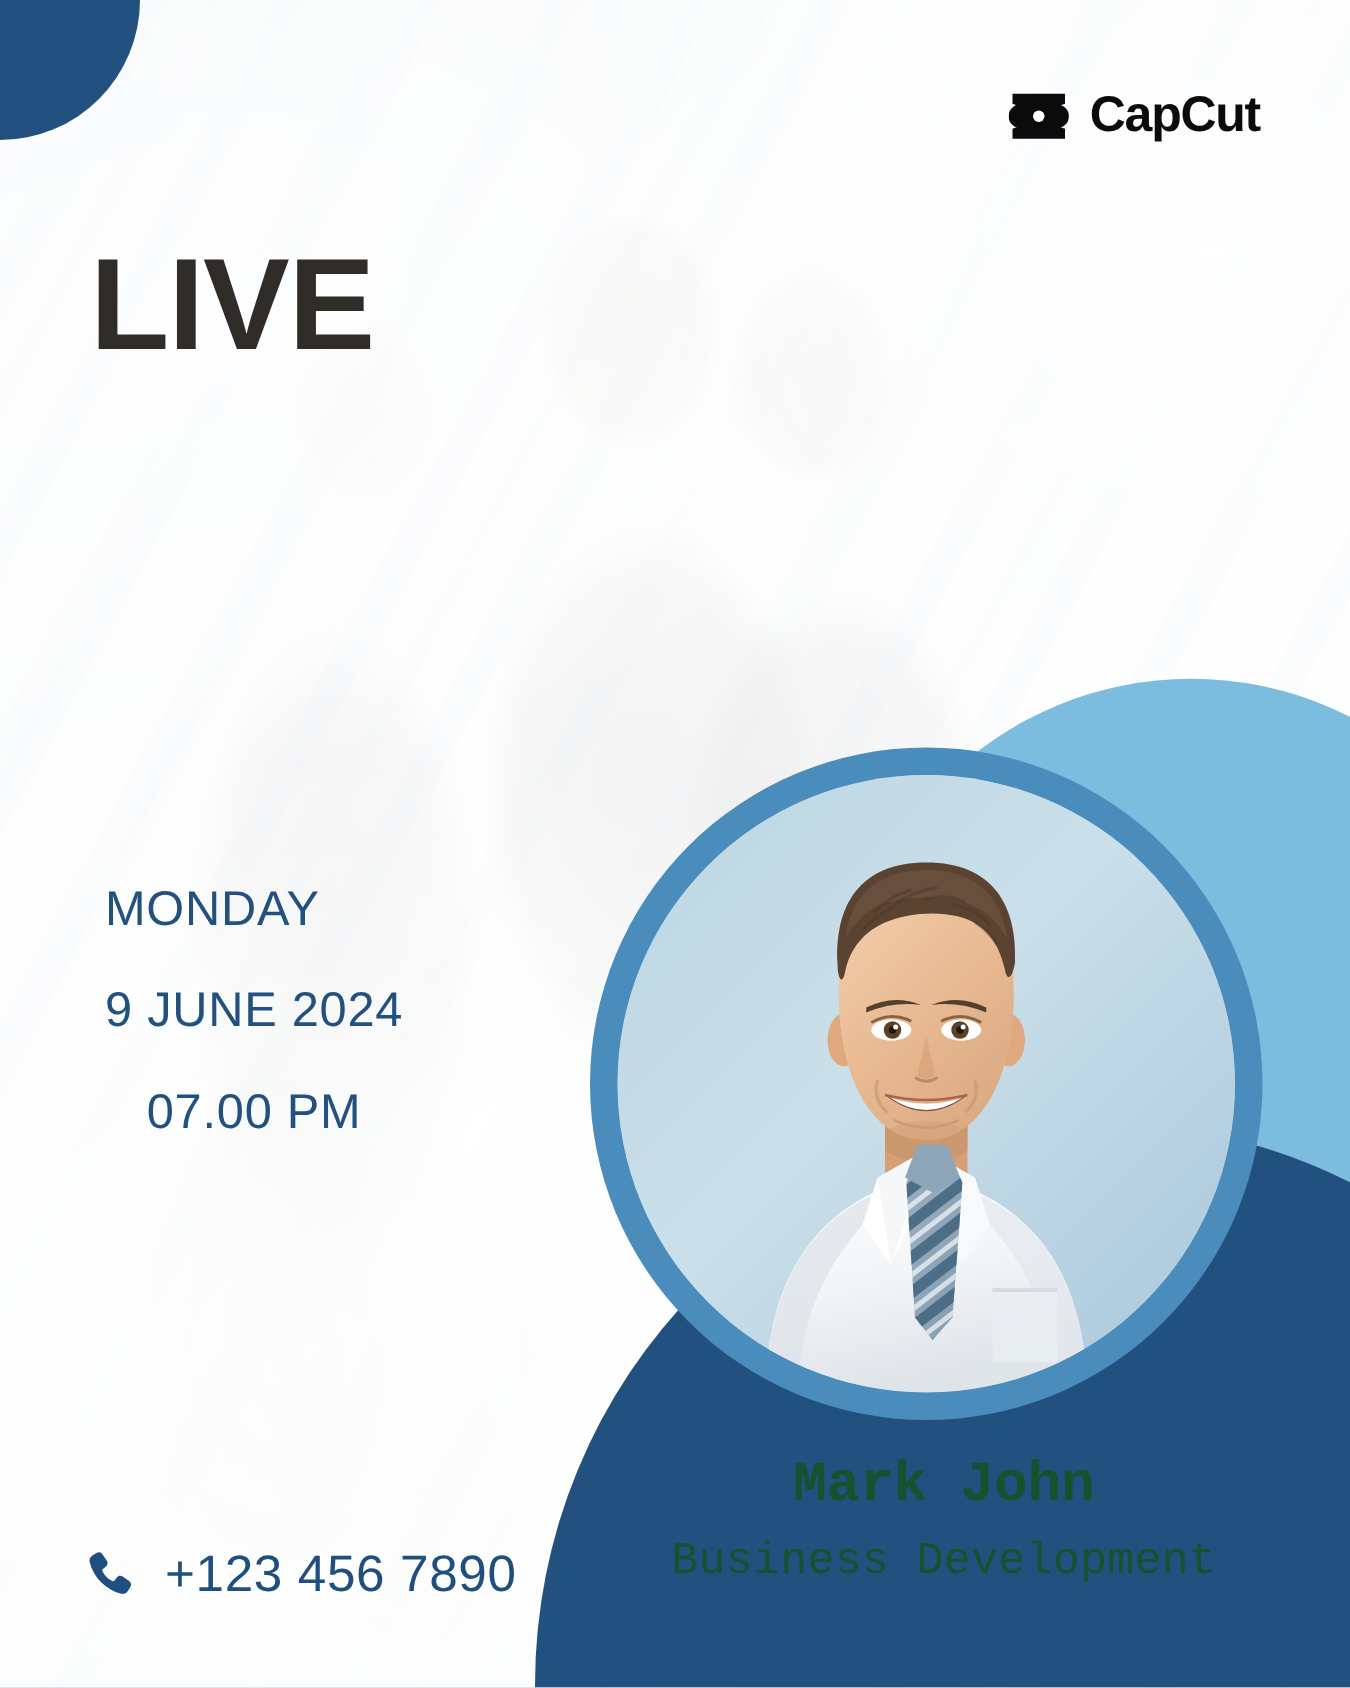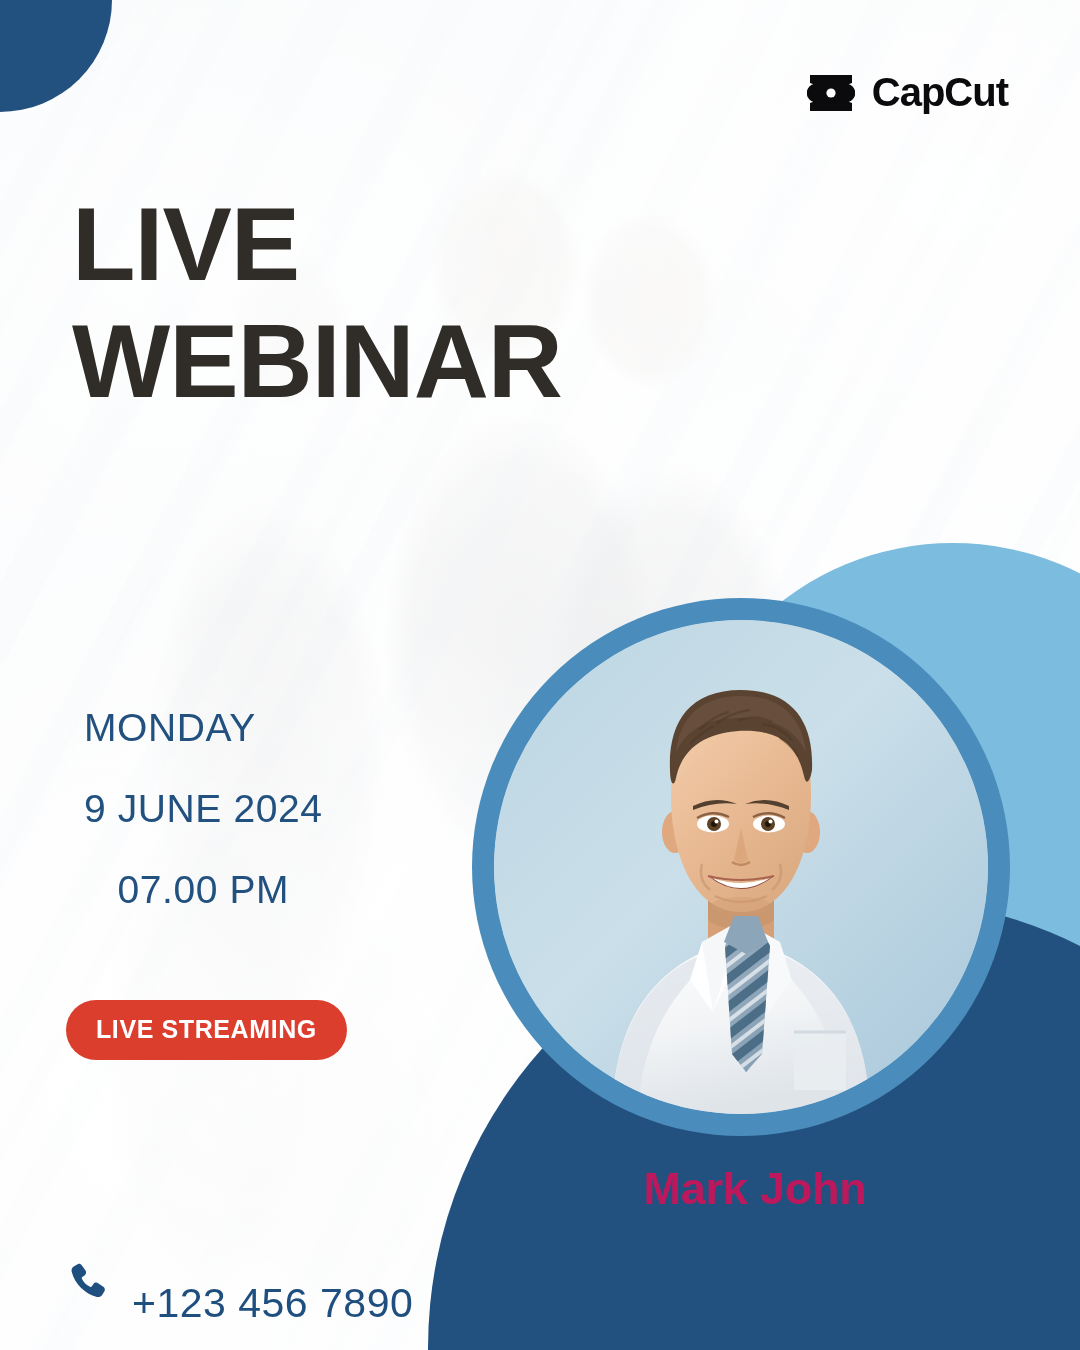--- a/index.html
+++ b/index.html
@@ -130,27 +130,27 @@
     letter-spacing:.6px;
     display:inline-block;
   }
 
   .phone-row {
     position:absolute; left:68px; top:1236px;
     display:flex; align-items:center; gap:22px;
   }
   .phone-icon { width:42px; height:42px; display:block; }
   .phone-number {
-    font-size:41px; color:#1F4F7E; font-weight:400; letter-spacing:.5px;margin-top:44px;
+    font-size:41px; color:#1F4F7E; font-weight:400; letter-spacing:.5px;
   }
 
   
   .speaker {
     position:absolute; left:430px; top:1163px;
-    width:650px; text-align:center; color:#be185d;
+    width:650px; text-align:center; color:#14532d;font-family:Liberation Mono, monospace;
   }
   .speaker-name { font-size:45px; font-weight:700; letter-spacing:-.2px; }
   .speaker-role { font-size:36px; font-weight:400; margin-top:14px; letter-spacing:.2px; }
 
   
   .brand {
     position:absolute; right:72px; top:70px;
     display:flex; align-items:center; gap:17px;
   }
   .brand-mark { width:48px; height:44px; display:block; }
@@ -178,31 +178,29 @@
         <path d="M13.5 13.5 A9.5 9.5 0 1 0 13.5 30.5 A9.5 9.5 0 1 0 13.5 13.5 Z" fill="#0B0B0D"></path>
         <path d="M34.5 13.5 A9.5 9.5 0 1 1 34.5 30.5 A9.5 9.5 0 1 1 34.5 13.5 Z" fill="#0B0B0D"></path>
         <circle cx="24" cy="22" r="4.6" fill="#ffffff"></circle>
       </svg>
     </span>
     <span class="brand-name">CapCut</span>
   </div>
 
   <div class="title">
     <span class="l1">LIVE</span>
-    <span class="l2">WEBINAR</span>
   </div>
 
 
   <div class="datetime">
     <div>MONDAY</div>
     <div>9 JUNE 2024</div>
     <div>07.00 PM</div>
   </div>
 
-  <div class="badge">LIVE STREAMING</div>
 
   <div class="phone-row">
     <span class="phone-icon">
       <svg viewBox="0 0 42 42" width="42" height="42" aria-hidden="true">
         <path d="M9.2 3.4c1.6-1 3.6-.6 4.7 1l3.6 5.2c1 1.5.7 3.5-.7 4.6l-2.5 1.9c-.5.4-.7 1.1-.4 1.7 1.6 3.5 4.5 6.4 8 8 .6.3 1.3.1 1.7-.4l1.9-2.5c1.1-1.4 3.1-1.7 4.6-.7l5.2 3.6c1.6 1.1 2 3.1 1 4.7l-2.2 3.4c-1.1 1.7-3.2 2.5-5.2 2-6.1-1.6-11.6-4.8-16-9.2-4.4-4.4-7.6-9.9-9.2-16-.5-2 .3-4.1 2-5.2z" fill="#1F4F7E"></path>
       </svg>
     </span>
     <span class="phone-number">+123 456 7890</span>
   </div>
 
@@ -321,15 +319,16 @@
           <path d="M286 244 q4 16 -8 26" stroke="#cb9a73" stroke-width="2.6" fill="none" opacity=".75"></path>
 
           <ellipse cx="247" cy="286" rx="30" ry="9" fill="#d09b71" opacity=".4"></ellipse>
         </g>
       </svg>
     </div>
   </div>
 
   <div class="speaker">
     <div class="speaker-name">Mark John</div>
+    <div class="speaker-role">Business Development</div>
   </div>
 
 </div>
 
 </body></html>

